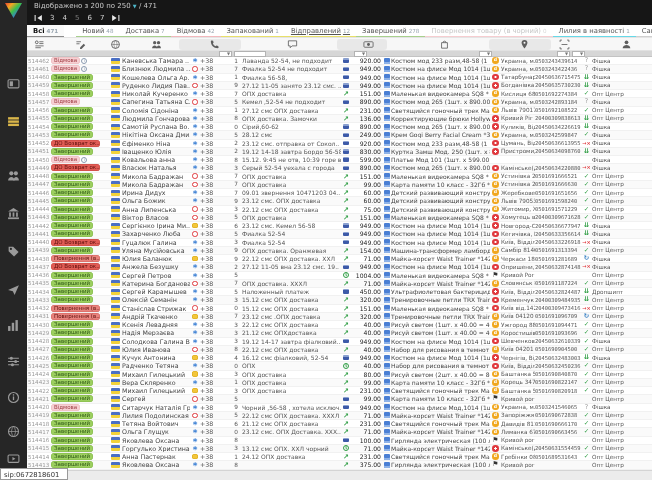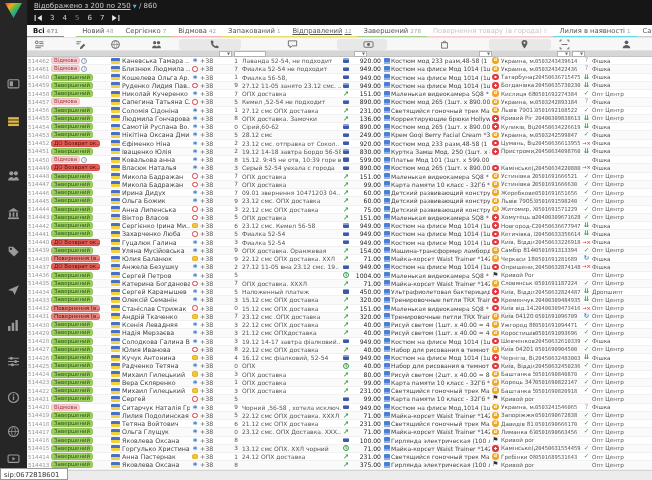--- a/index.html
+++ b/index.html
@@ -11,21 +11,21 @@
   .sidebar{position:absolute;left:0;top:0;width:27px;height:480px;background:#262626;z-index:2}
   .logo{position:absolute;left:5px;top:3px;width:17px;height:15px;clip-path:polygon(50% 100%,0 0,100% 0);
         background:linear-gradient(135deg,#e8412f 0%,#f5a623 25%,#3bbf4c 50%,#3a7bd5 75%,#8e44ad 100%)}
   .sicon{position:absolute;left:7px;width:13px;height:13px;color:#9a9a9a}
   .sicon.active{color:#d9b64a}
   .sicon svg{width:13px;height:13px;display:block}
 
   
   .topbar{position:absolute;left:27px;top:0;width:625px;height:25px;background:#161616}
   .tb-info{position:absolute;left:7px;top:2px;font-size:7px;color:#c9c9c9;white-space:nowrap}
-  .tb-info .rng{text-decoration:underline}
+  .tb-info .rng{}
   .tb-caret{color:#4db6c9;font-size:5px}
   .pager{position:absolute;left:7px;top:13px;height:10px;display:flex;align-items:center;gap:7px;font-size:7px;color:#ddd}
   .pgbtn{width:9px;height:8px;color:#e8e8e8}
   .pgbtn svg{width:9px;height:8px;display:block}
   .pgnum{color:#d5d5d5}
   .pgnum.cur{color:#7d7d7d}
 
   
   .tabs{position:absolute;left:27px;top:25px;width:625px;height:13px;background:#fff;border-bottom:1px solid #e4e4e4;
         display:flex;white-space:nowrap;overflow:hidden}
@@ -183,21 +183,21 @@
             <path d="M5 4.6l2.8 1.6L5 7.8z" fill="currentColor"></path>
           </svg>
         </span>
       </div>
   </div>
 
   <div class="topbar">
     <div class="tb-info">
       <span class="rng">Відображено з 200 по 250</span>
       <span class="tb-caret">▼</span>
-      <span>/ 860</span>
+      <span>/ 471</span>
     </div>
     <div class="pager">
       <span class="pgbtn">
         <svg viewBox="0 0 12 10">
             <path d="M1.5 1v8" stroke="currentColor" stroke-width="1.4"></path>
             <path d="M10.5 1L4.5 5l6 4z" fill="currentColor"></path>
           </svg>
       </span>
       <span id="pager-nums" style="display: flex; gap: 8px;">
           <span class="pgnum">3</span>
@@ -218,41 +218,41 @@
   <div class="tabs" id="tabs">
       <div class="tab active" style="border-bottom-color: rgb(141, 141, 141);">
         <span class="tlabel">Всі</span>
         <span class="cnt">471</span>
       </div>
       <div class="tab" style="border-bottom-color: rgb(168, 208, 141); margin-left: 12px;">
         <span class="tlabel">Новий</span>
         <span class="cnt">48</span>
       </div>
       <div class="tab" style="border-bottom-color: rgb(168, 208, 141);">
-        <span class="tlabel">Сергієнко</span>
+        <span class="tlabel">Доставка</span>
         <span class="cnt">7</span>
       </div>
       <div class="tab" style="border-bottom-color: rgb(242, 184, 188);">
         <span class="tlabel">Відмова</span>
         <span class="cnt">42</span>
       </div>
       <div class="tab" style="border-bottom-color: rgb(232, 224, 106); align-items: center;">
         <span class="tlabel">Запакований</span>
         <span class="cnt">1</span>
       </div>
       <div class="tab" style="border-bottom-color: rgb(232, 224, 106); text-decoration: underline;">
         <span class="tlabel">Відправлений</span>
         <span class="cnt">12</span>
       </div>
       <div class="tab" style="border-bottom-color: rgb(168, 208, 141);">
         <span class="tlabel">Завершений</span>
         <span class="cnt">278</span>
       </div>
       <div class="tab dim" style="border-bottom-color: rgb(246, 205, 208);">
-        <span class="tlabel">Повернення товару (в города)</span>
+        <span class="tlabel">Повернення товару (в чорний)</span>
         <span class="cnt">0</span>
       </div>
       <div class="tab" style="border-bottom-color: rgb(102, 217, 232);">
         <span class="tlabel">Лилия в наявності</span>
         <span class="cnt">1</span>
       </div>
       <div class="tab" style="border-bottom-color: rgb(207, 207, 207);">
         <span class="tlabel">Самовивіз</span>
       </div>
     </div>

